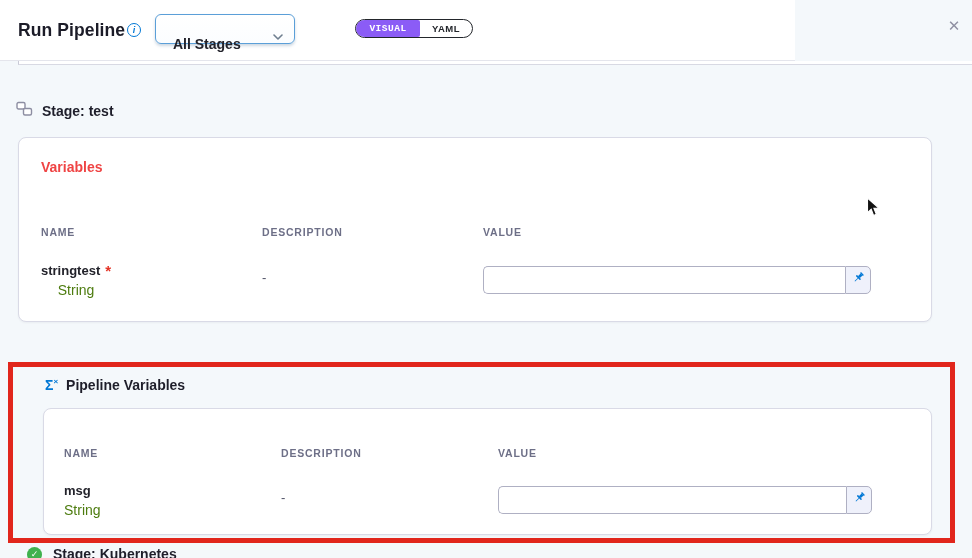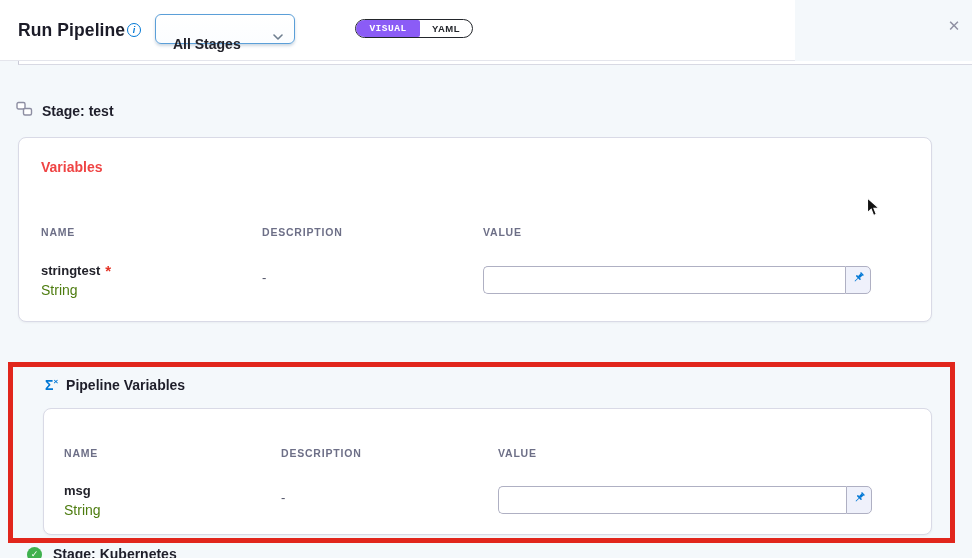--- a/index.html
+++ b/index.html
@@ -184,21 +184,21 @@
     <span class="stage-title">Stage: test</span>
   </div>
 
   <div class="card variables-card">
     <div class="card-title">Variables</div>
 
     <div class="col-header" style="left:22px; top:88px;">NAME</div>
     <div class="col-header" style="left:243px; top:88px;">DESCRIPTION</div>
     <div class="col-header" style="left:464px; top:88px;">VALUE</div>
 
-    <div class="var-name-cell" style="left:22px; top:121px;">
+    <div class="var-name-cell" style="left:22px; top:121px;text-align:center;">
       <div>
         <span class="var-name">stringtest</span><span class="required-asterisk">*</span>
       </div>
       <div class="var-type">String</div>
     </div>
     <div class="var-desc" style="left:243px; top:132px;">-</div>
 
     <div class="input-group" style="left:464px; top:128px;">
       <input class="value-input" style="width: 362px;" type="text" value="">
       <div class="pin-button">

